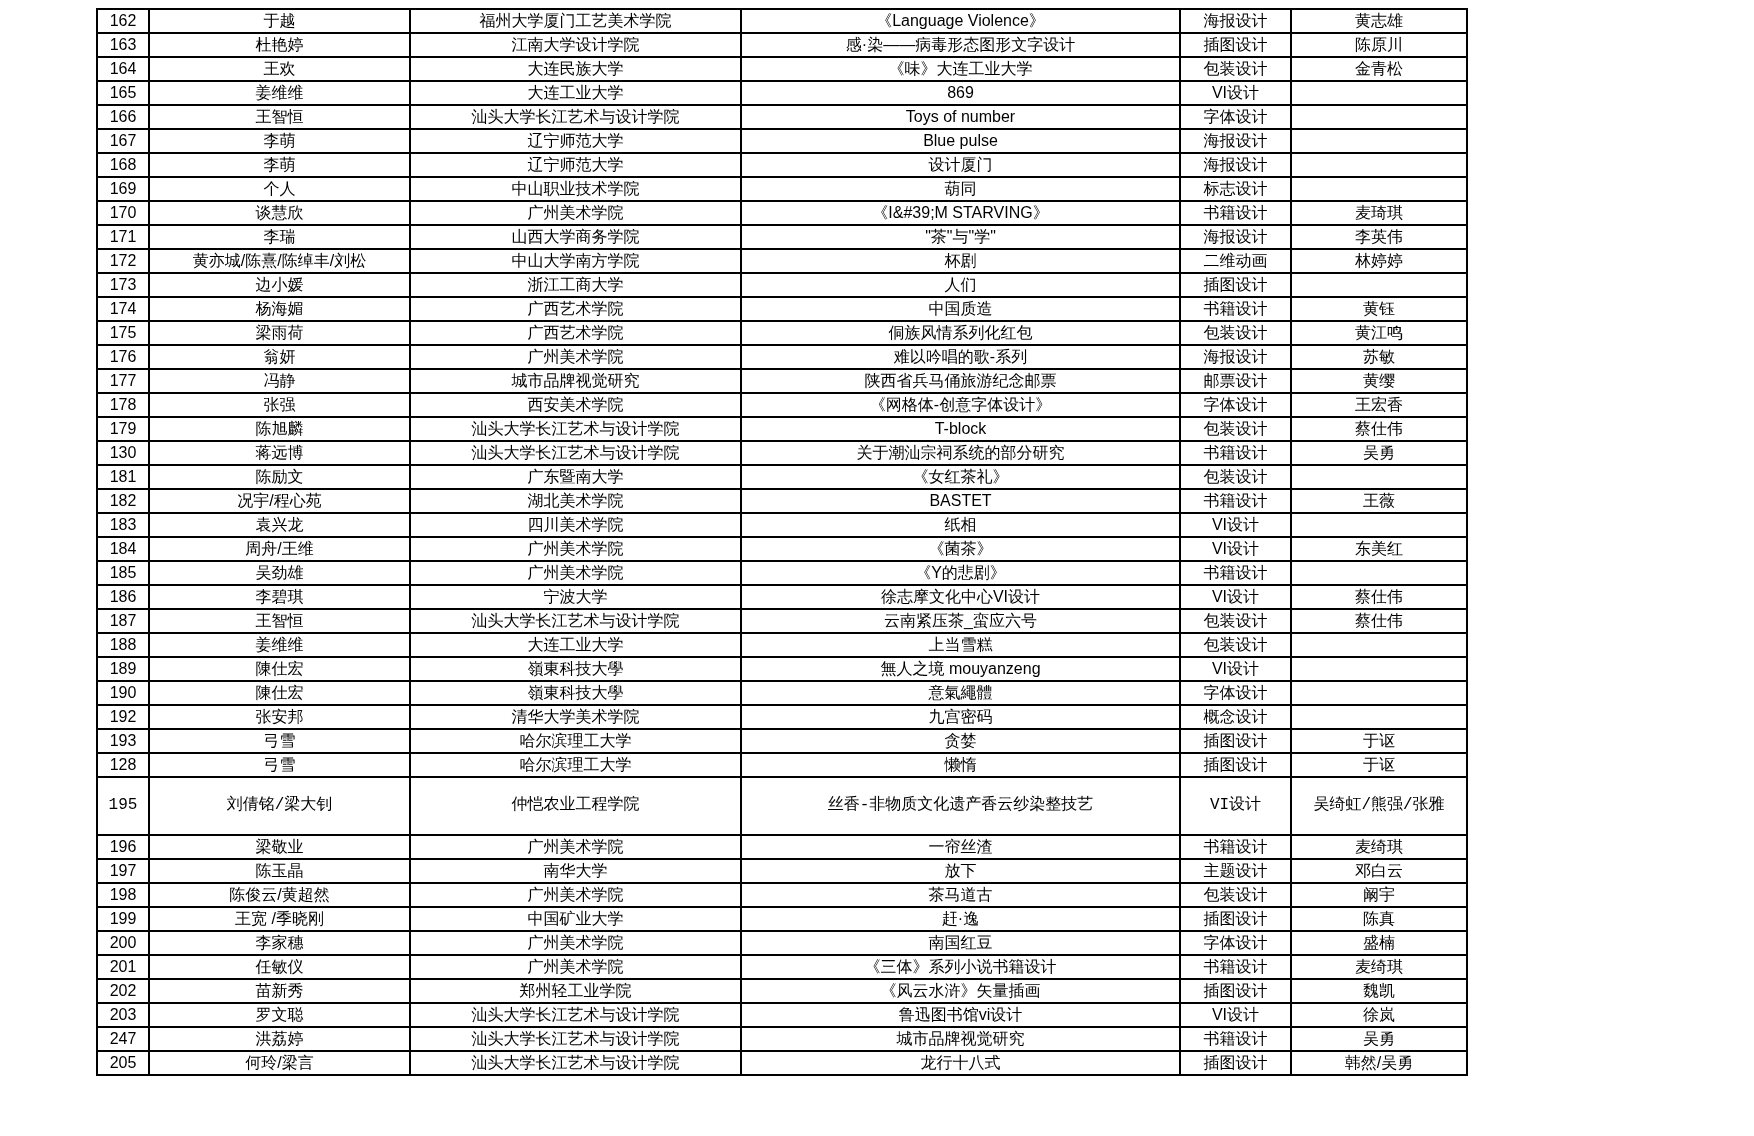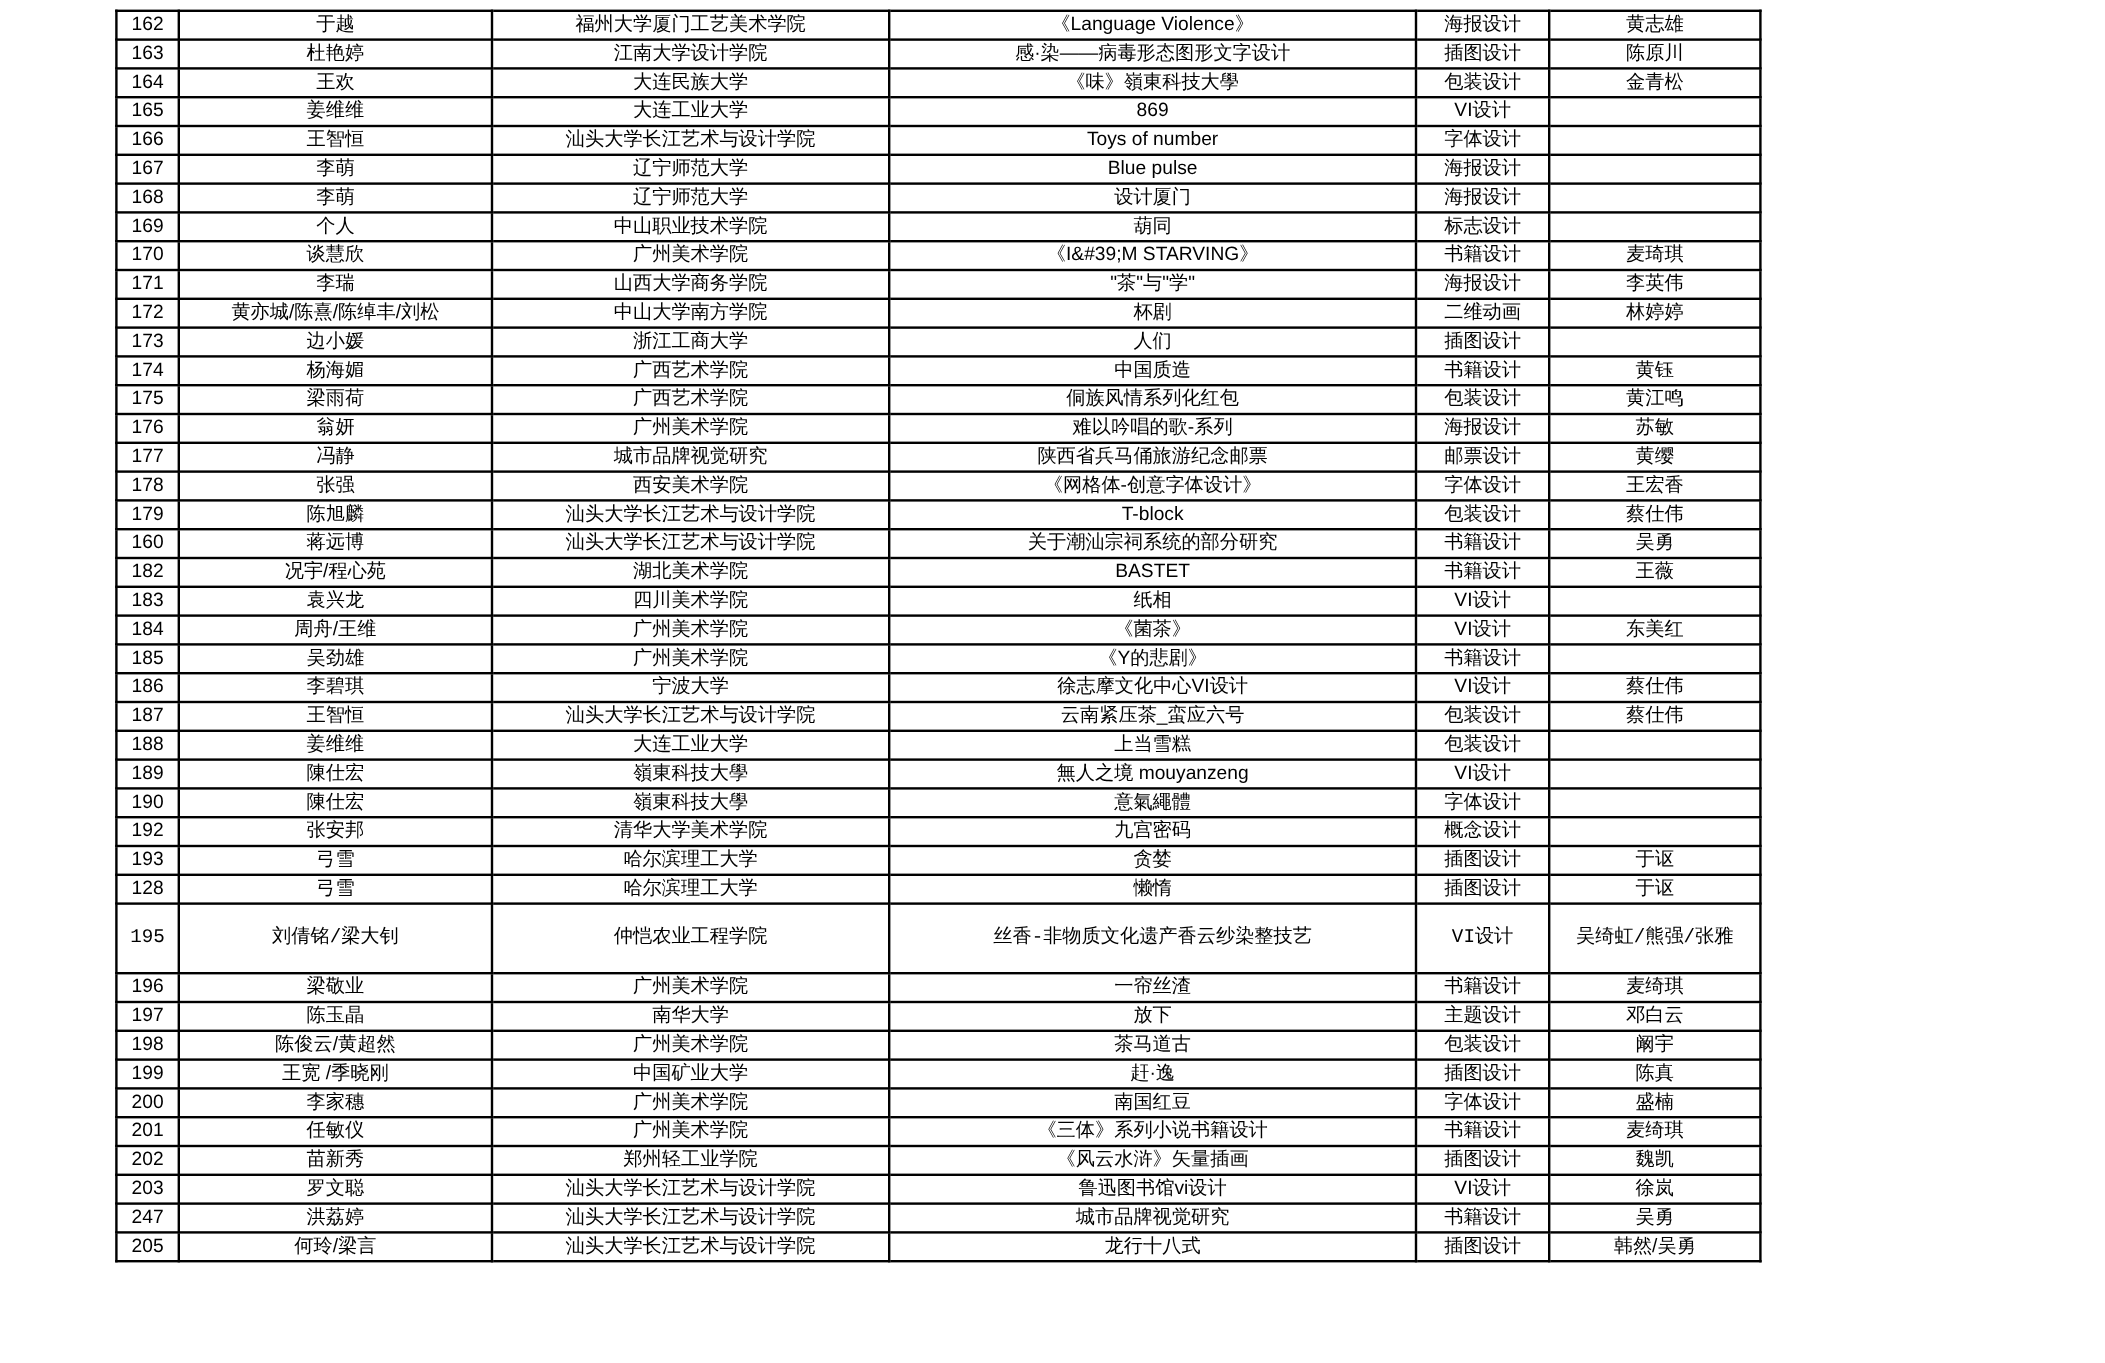--- a/index.html
+++ b/index.html
@@ -71,21 +71,21 @@
           <td>杜艳婷</td>
           <td>江南大学设计学院</td>
           <td>感·染——病毒形态图形文字设计</td>
           <td>插图设计</td>
           <td>陈原川</td>
         </tr>
         <tr>
           <td>164</td>
           <td>王欢</td>
           <td>大连民族大学</td>
-          <td>《味》嶺東科技大學</td>
+          <td>《味》大连工业大学</td>
           <td>包装设计</td>
           <td>金青松</td>
         </tr>
         <tr>
           <td>165</td>
           <td>姜维维</td>
           <td>大连工业大学</td>
           <td>869</td>
           <td>VI设计</td>
           <td></td>
@@ -196,26 +196,34 @@
         </tr>
         <tr>
           <td>179</td>
           <td>陈旭麟</td>
           <td>汕头大学长江艺术与设计学院</td>
           <td>T-block</td>
           <td>包装设计</td>
           <td>蔡仕伟</td>
         </tr>
         <tr>
-          <td>160</td>
+          <td>130</td>
           <td>蒋远博</td>
           <td>汕头大学长江艺术与设计学院</td>
           <td>关于潮汕宗祠系统的部分研究</td>
           <td>书籍设计</td>
           <td>吴勇</td>
+        </tr>
+        <tr>
+          <td>181</td>
+          <td>陈励文</td>
+          <td>广东暨南大学</td>
+          <td>《女红茶礼》</td>
+          <td>包装设计</td>
+          <td></td>
         </tr>
         <tr>
           <td>182</td>
           <td>况宇/程心苑</td>
           <td>湖北美术学院</td>
           <td>BASTET</td>
           <td>书籍设计</td>
           <td>王薇</td>
         </tr>
         <tr>

